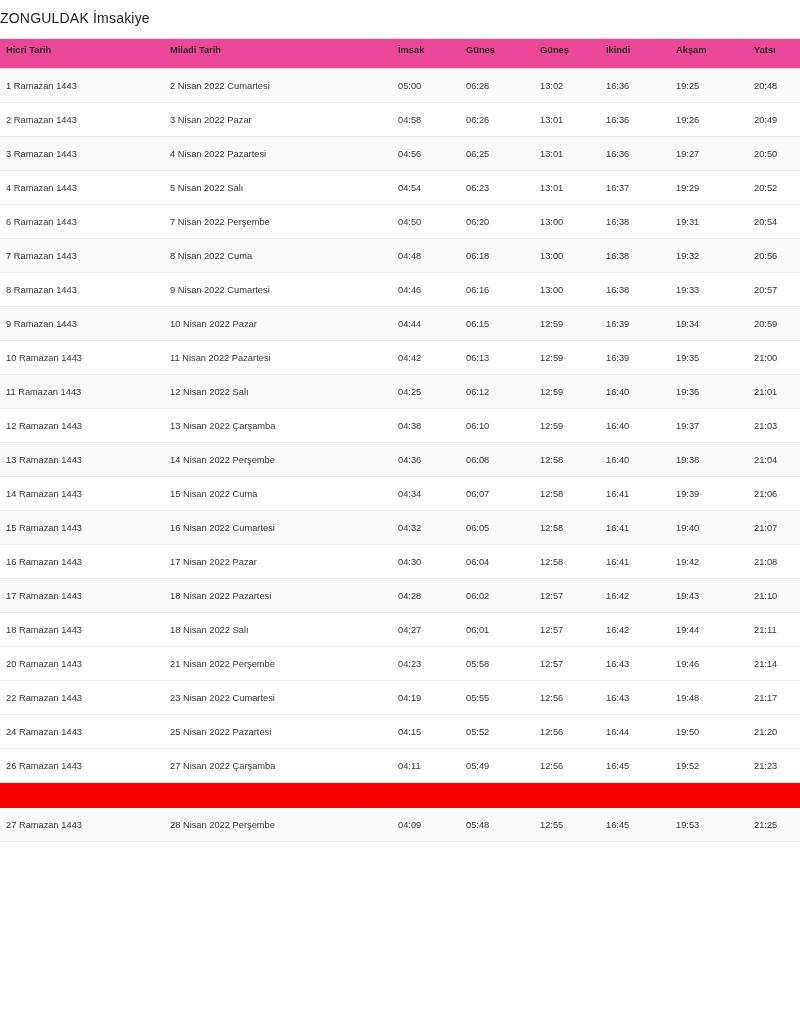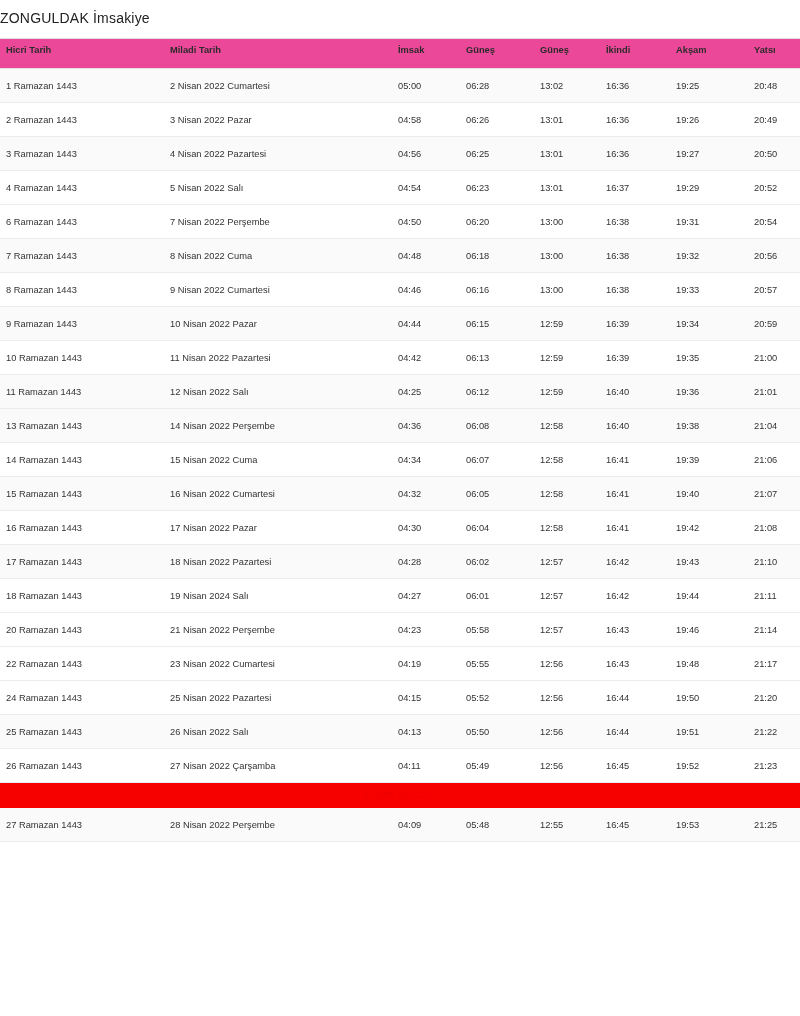--- a/index.html
+++ b/index.html
@@ -208,20 +208,30 @@
         <tr class="odd">
           <td>11 Ramazan 1443</td>
           <td>12 Nisan 2022 Salı</td>
           <td>04:25</td>
           <td>06:12</td>
           <td>12:59</td>
           <td>16:40</td>
           <td>19:36</td>
           <td>21:01</td>
         </tr>
+        <tr class="even">
+          <td>12 Ramazan 1443</td>
+          <td>13 Nisan 2022 Çarşamba</td>
+          <td>04:38</td>
+          <td>06:10</td>
+          <td>12:59</td>
+          <td>16:40</td>
+          <td>19:37</td>
+          <td>21:03</td>
+        </tr>
         <tr class="odd">
           <td>13 Ramazan 1443</td>
           <td>14 Nisan 2022 Perşembe</td>
           <td>04:36</td>
           <td>06:08</td>
           <td>12:58</td>
           <td>16:40</td>
           <td>19:38</td>
           <td>21:04</td>
         </tr>
@@ -260,21 +270,21 @@
           <td>18 Nisan 2022 Pazartesi</td>
           <td>04:28</td>
           <td>06:02</td>
           <td>12:57</td>
           <td>16:42</td>
           <td>19:43</td>
           <td>21:10</td>
         </tr>
         <tr class="even">
           <td>18 Ramazan 1443</td>
-          <td>19 Nisan 2024 Salı</td>
+          <td>18 Nisan 2022 Salı</td>
           <td>04:27</td>
           <td>06:01</td>
           <td>12:57</td>
           <td>16:42</td>
           <td>19:44</td>
           <td>21:11</td>
         </tr>
         <tr class="even">
           <td>20 Ramazan 1443</td>
           <td>21 Nisan 2022 Perşembe</td>
@@ -298,30 +308,20 @@
         <tr class="even">
           <td>24 Ramazan 1443</td>
           <td>25 Nisan 2022 Pazartesi</td>
           <td>04:15</td>
           <td>05:52</td>
           <td>12:56</td>
           <td>16:44</td>
           <td>19:50</td>
           <td>21:20</td>
         </tr>
-        <tr class="odd">
-          <td>25 Ramazan 1443</td>
-          <td>26 Nisan 2022 Salı</td>
-          <td>04:13</td>
-          <td>05:50</td>
-          <td>12:56</td>
-          <td>16:44</td>
-          <td>19:51</td>
-          <td>21:22</td>
-        </tr>
         <tr class="even">
           <td>26 Ramazan 1443</td>
           <td>27 Nisan 2022 Çarşamba</td>
           <td>04:11</td>
           <td>05:49</td>
           <td>12:56</td>
           <td>16:45</td>
           <td>19:52</td>
           <td>21:23</td>
         </tr>

